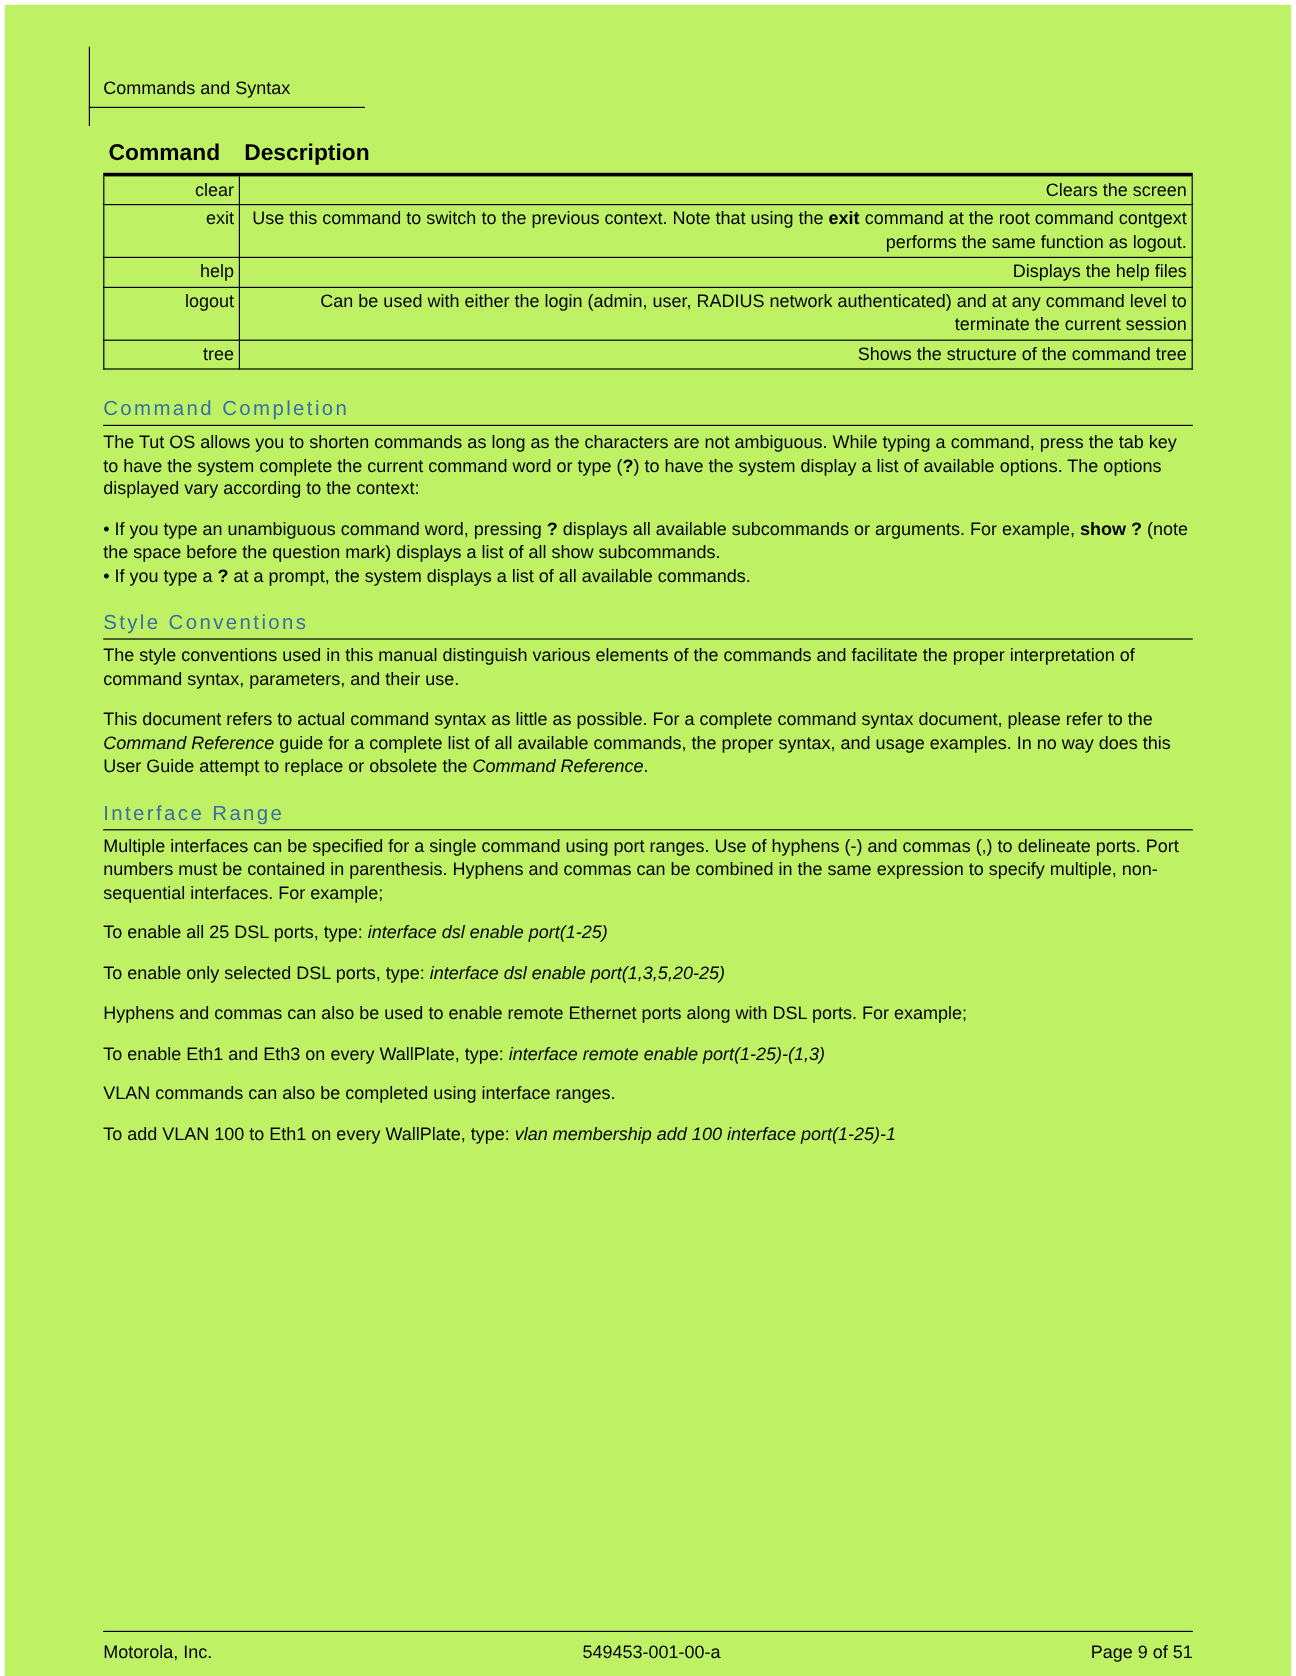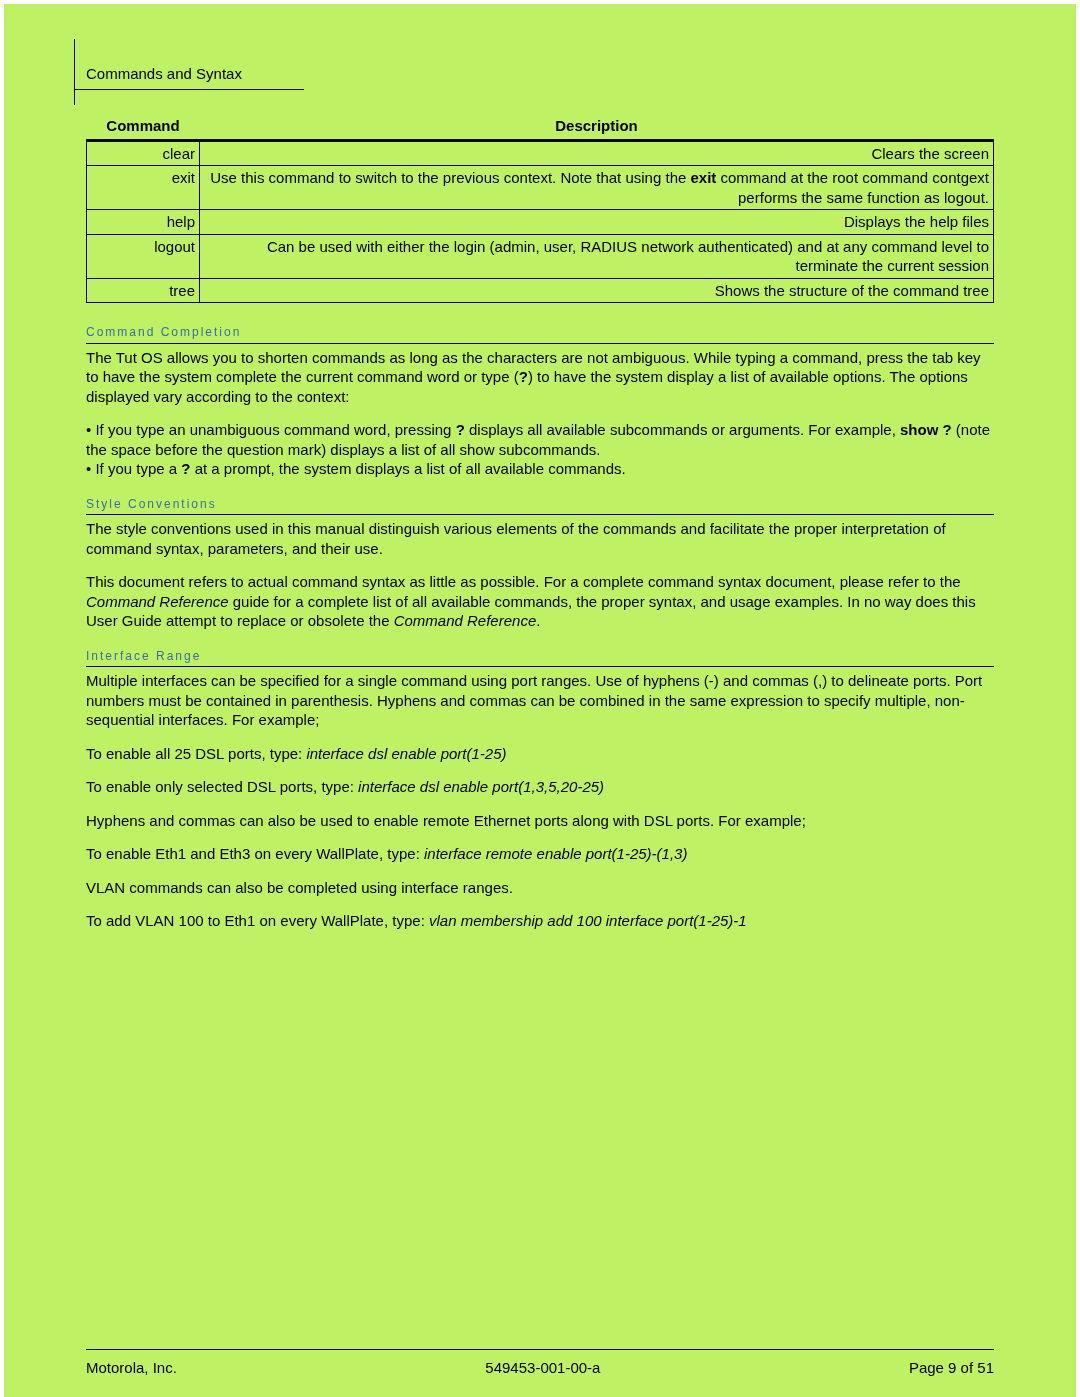--- a/index.html
+++ b/index.html
@@ -45,54 +45,54 @@
   }
   .content {
     padding: 110px 82px 0 82px;
   }
   table.cmd {
     width: 100%;
     border-collapse: collapse;
     margin-bottom: 22px;
   }
   table.cmd th {
-    text-align: center;
+    text-align: left;
     font-weight: bold;
     padding: 2px 4px 3px 4px;
     border-bottom: 3px solid #000;
-    font-size: 15px;
+    font-size: 19px;
   }
   table.cmd td {
     padding: 2px 4px;
     vertical-align: top;
     font-size: 15px;
     text-align: right;
   }
   table.cmd tr.body-row td {
     border-left: 1px solid #000;
     border-right: 1px solid #000;
     border-bottom: 1px solid #000;
   }
   table.cmd td.col-cmd { width: 104px; }
   .section-head {
     color: #3a6ea5;
     letter-spacing: 2px;
-    font-size: 12px;
+    font-size: 17px;
     padding-bottom: 2px;
     border-bottom: 1px solid #000;
     margin-top: 18px;
     margin-bottom: 4px;
   }
   p { margin: 0 0 14px 0; }
   .bullets { margin: 0 0 14px 0; }
   .footer {
     position: absolute;
     left: 82px;
     right: 82px;
-    bottom: 22px;
+    bottom: 12px;
     border-top: 1px solid #000;
     padding-top: 8px;
     display: flex;
     justify-content: space-between;
     font-size: 15px;
   }
   em { font-style: italic; }
   b { font-weight: bold; }
 </style>
 </head>

